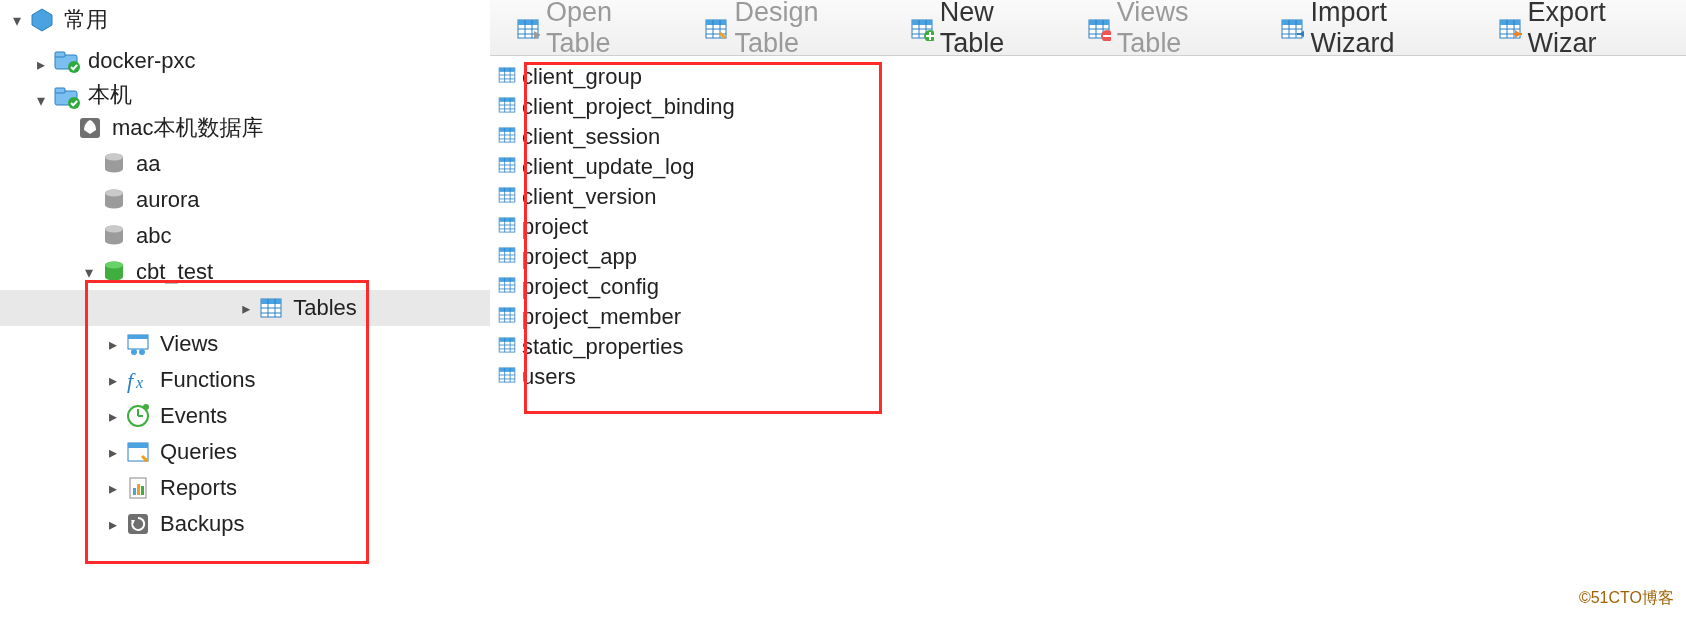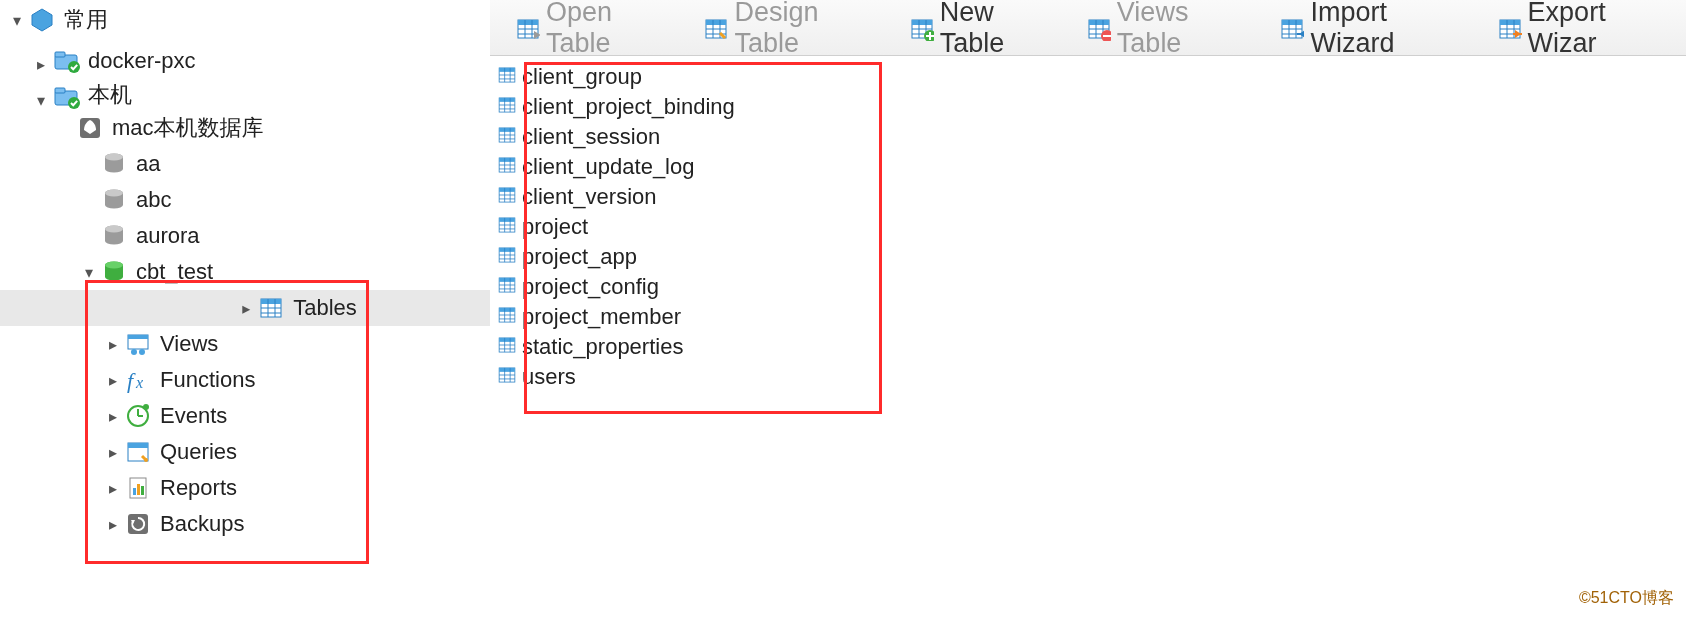--- a/index.html
+++ b/index.html
@@ -206,30 +206,30 @@
         </span>
         <span class="label">aa</span>
       </div>
       <div class="tree-row indent-3">
         <span class="caret none"></span>
         <span class="ico">
           <svg width="28" height="28">
             <use href="#icon-db-grey"></use>
           </svg>
         </span>
-        <span class="label">abc</span>
+        <span class="label">aurora</span>
       </div>
       <div class="tree-row indent-3">
         <span class="caret none"></span>
         <span class="ico">
           <svg width="28" height="28">
             <use href="#icon-db-grey"></use>
           </svg>
         </span>
-        <span class="label">aurora</span>
+        <span class="label">abc</span>
       </div>
       <div class="tree-row indent-3">
         <span class="caret open"></span>
         <span class="ico">
           <svg width="28" height="28">
             <use href="#icon-db-green"></use>
           </svg>
         </span>
         <span class="label">cbt_test</span>
       </div>

